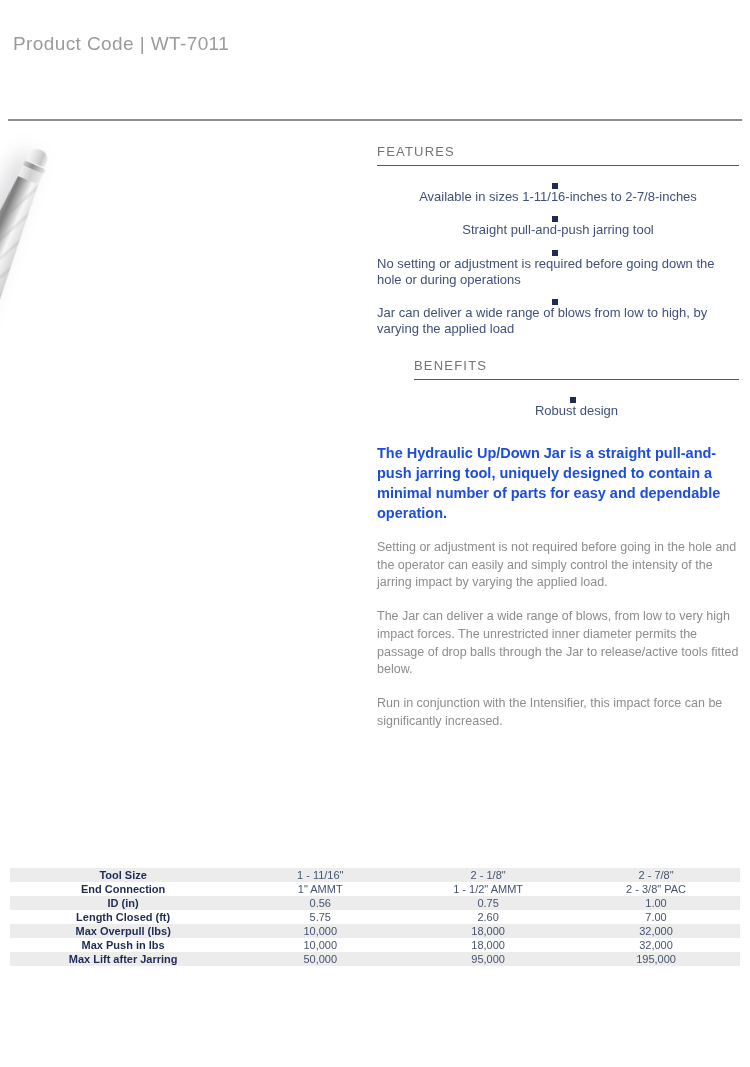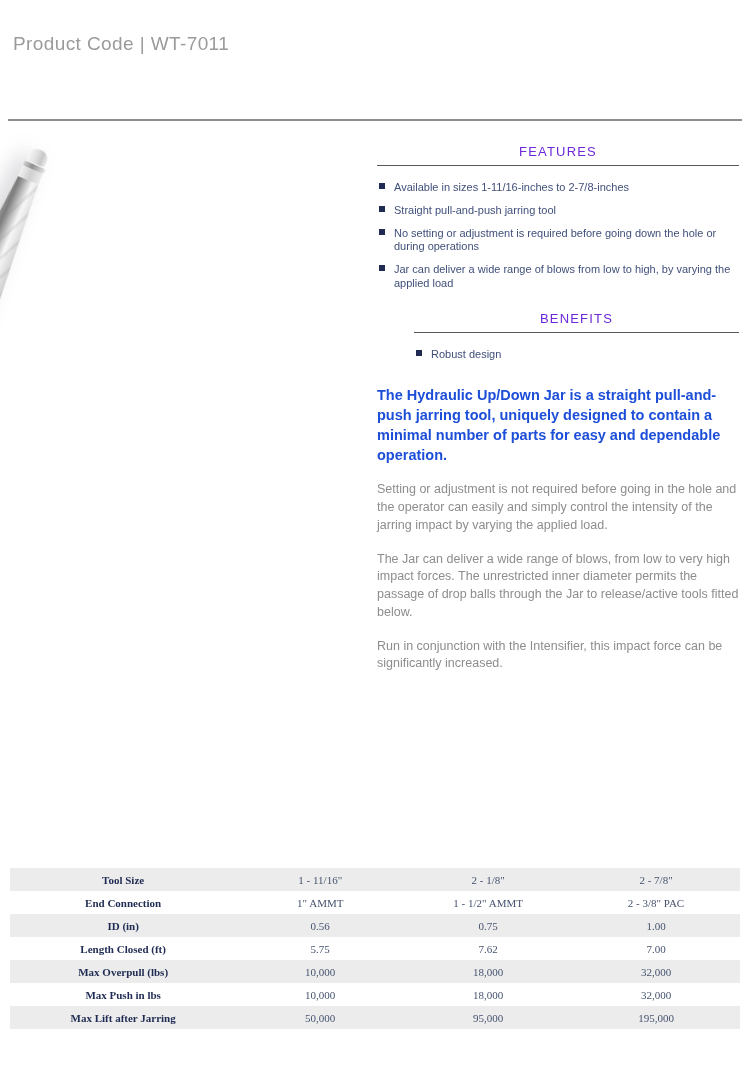--- a/index.html
+++ b/index.html
@@ -39,34 +39,34 @@
   .seg-neck{width:22px;height:12px;
     background:linear-gradient(90deg,#f1f1f1,#cfcfcf 50%,#ececec);}
   .seg-taper{width:64px;height:262px;
     clip-path:polygon(33% 0,67% 0,100% 100%,0 100%);
     background:
       repeating-linear-gradient(115deg,rgba(255,255,255,0) 0 11px,rgba(140,140,140,.16) 11px 14px),
       linear-gradient(90deg,#efefef,#a5a5a5 22%,#7b7b7b 36%,#f7f7f7 58%,#d0d0d0 80%,#ebebeb);}
 
   
   .right-col{position:absolute;left:377px;top:144px;width:362px;}
-  .sec-heading{font-size:13px;font-weight:normal;color:#6d28d9;letter-spacing:1.2px;text-align:center;}
+  .sec-heading{font-size:13px;font-weight:normal;color:#737373;letter-spacing:1.2px;}
   .rule{border-top:1px solid #585858;margin-top:6px;}
   ul.blist{list-style:none;margin-top:15px;}
-  ul.blist li{display:flex;align-items:flex-start;margin-bottom:9px;
-    font-size:11px;color:#41507a;line-height:1.25;}
+  ul.blist li{display:flex;align-items:center;margin-bottom:9px;
+    font-size:13px;color:#41507a;line-height:1.25;flex-direction:column;}
   .sq{flex:none;width:6px;height:6px;background:var(--accent);margin:2px 9px 0 2px;}
   .lead{margin-top:24px;font-size:14.5px;font-weight:bold;color:#1d4ed8;line-height:1.38;}
   .body-p{margin-top:16px;font-size:12.5px;color:var(--body-gray);line-height:1.42;}
   .benefits-block{margin-top:20px;margin-left:37px;}
 
   
   .spec-table{position:absolute;left:10px;top:868px;width:730px;
     border-collapse:collapse;table-layout:fixed;font-size:11px;}
-  .spec-table tr{height:23px;font-family:Liberation Serif, serif;}
+  .spec-table tr{height:14px;}
   .spec-table tr.alt{background:var(--row-alt);}
   .spec-table td{text-align:center;vertical-align:middle;padding:0 4px;}
   td.lbl{width:31%;font-weight:bold;color:var(--accent);}
   td.val{width:23%;color:#46536f;}
 </style>
 </head>
 <body>
 
 <div class="page">
 
@@ -141,21 +141,21 @@
       </tr>
       <tr class="alt">
         <td class="lbl">ID (in)</td>
         <td class="val">0.56</td>
         <td class="val">0.75</td>
         <td class="val">1.00</td>
       </tr>
       <tr>
         <td class="lbl">Length Closed (ft)</td>
         <td class="val">5.75</td>
-        <td class="val">7.62</td>
+        <td class="val">2.60</td>
         <td class="val">7.00</td>
       </tr>
       <tr class="alt">
         <td class="lbl">Max Overpull (lbs)</td>
         <td class="val">10,000</td>
         <td class="val">18,000</td>
         <td class="val">32,000</td>
       </tr>
       <tr>
         <td class="lbl">Max Push in lbs</td>

